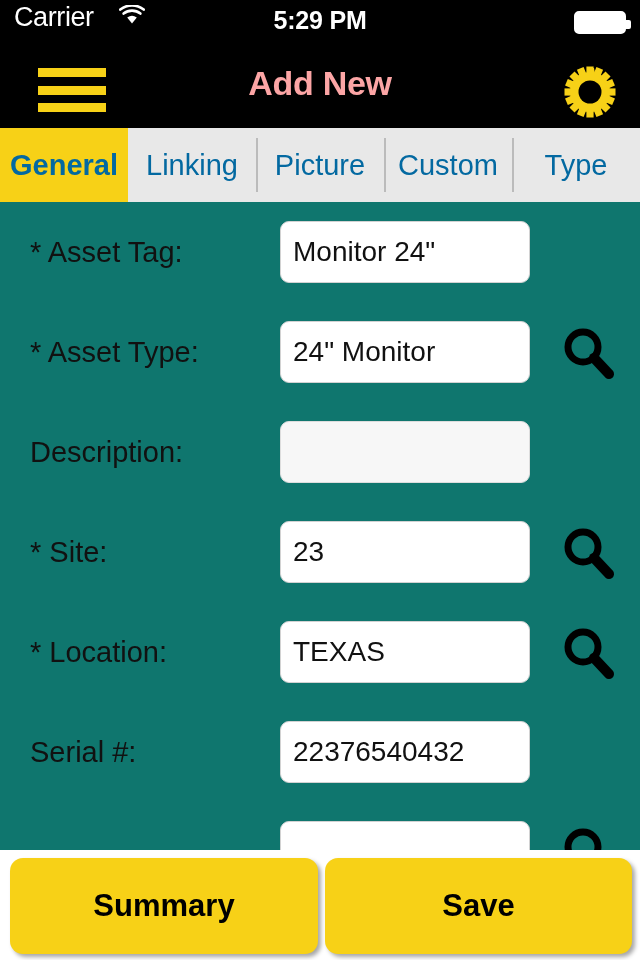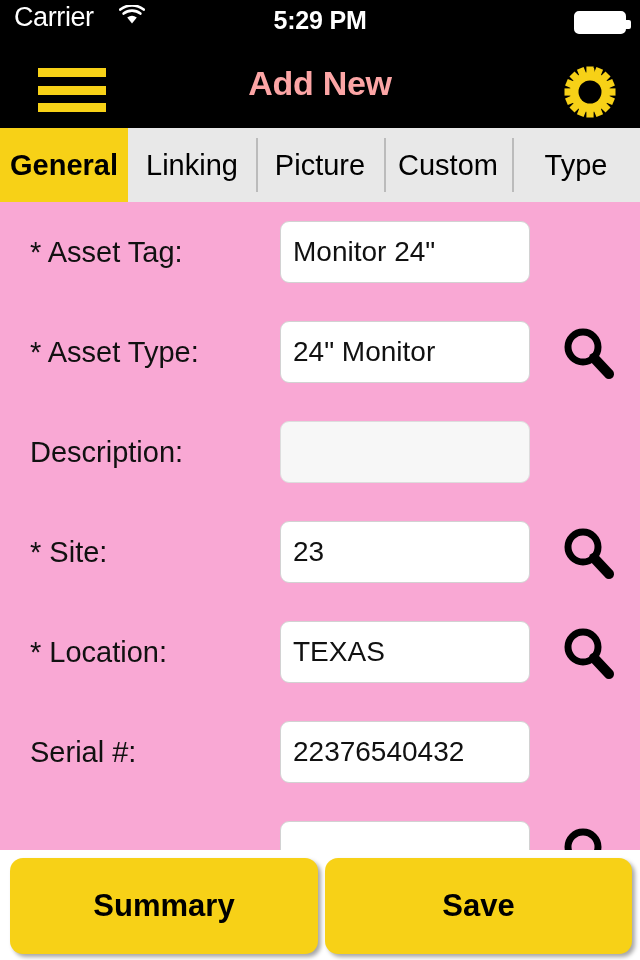--- a/index.html
+++ b/index.html
@@ -59,38 +59,38 @@
     width: 52px; height: 52px; cursor: pointer;
   }
 
   
   .tabbar {
     position: absolute; top: 128px; left: 0; width: 640px; height: 74px;
     background: #E8E8E8; display: flex; align-items: stretch;
   }
   .tab {
     position: relative; display: flex; align-items: center; justify-content: center;
-    font-size: 29px; color: #000000; cursor: pointer;
+    font-size: 29px; color: #0369a1; cursor: pointer;
     padding: 0 10px; white-space: nowrap;
   }
   .tab.active { background: #F7D117; font-weight: bold; }
   .tab.t-general { width: 128px; }
   .tab.t-linking { width: 128px; }
   .tab.t-picture { width: 128px; }
   .tab.t-custom  { width: 128px; }
   .tab.t-type    { width: 128px; }
   .tab + .tab:not(.after-active)::before {
     content: ""; position: absolute; left: 0; top: 10px; bottom: 10px;
     width: 2px; background: #BBBBBB;
   }
 
   
   .form {
     position: absolute; top: 202px; left: 0; width: 640px; height: 660px;
-    background: #f9a8d4; overflow: hidden;
+    background: #0f766e; overflow: hidden;
   }
   .row {
     position: relative; height: 100px;
     display: flex; align-items: center;
   }
   .row-label {
     width: 280px; padding-left: 30px;
     font-size: 29px; color: #111111; white-space: nowrap;
   }
   .row-input {

